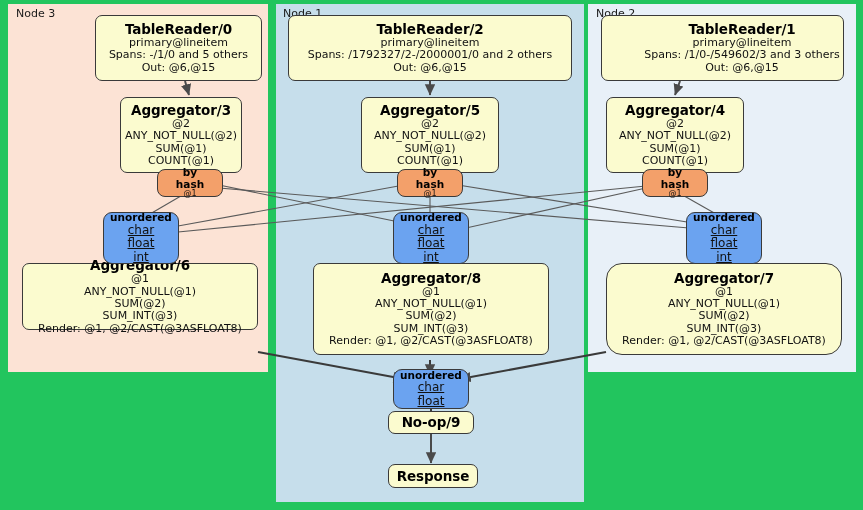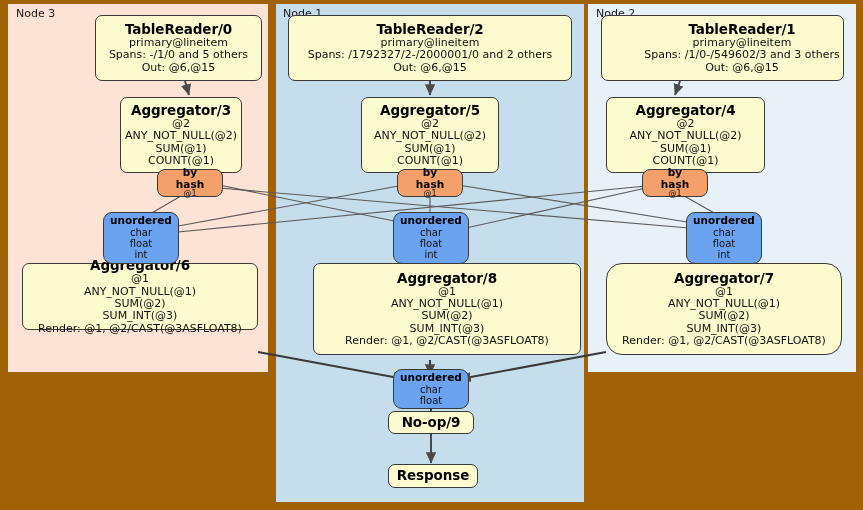--- a/index.html
+++ b/index.html
@@ -6,21 +6,21 @@
     margin: 0;
     padding: 0;
     background: #ffffff;
     font-family: "DejaVu Sans", "Liberation Sans", sans-serif;
   }
   #stage {
     position: relative;
     width: 863px;
     height: 510px;
     overflow: hidden;
-    background: #a16207;
+    background: #22c55e;
   }
   .panel {
     position: absolute;
     box-sizing: border-box;
   }
   .panel-label {
     position: absolute;
     font-size: 11px;
     color: #1a1a1a;
     font-family: "DejaVu Sans", "Liberation Sans", sans-serif;
@@ -74,23 +74,24 @@
     font-weight: bold;
     font-size: 10.5px;
     color: #000;
   }
   .line {
     font-size: 11px;
     color: #111;
     white-space: nowrap;
   }
   .line-sm {
-    font-size: 10px;
+    font-size: 12px;
     color: #111;
     white-space: nowrap;
+    text-decoration: underline;
   }
   .line-xs {
     font-size: 8px;
     color: #111;
     white-space: nowrap;
   }
 </style>
 </head>
 <body>
 
@@ -196,51 +197,51 @@
     <div class="line-xs">@1</div>
   </div>
 
   <div class="node node-stream" style="left:393px; top:212px; width:76px; height:52px;">
     <div class="title-sm">unordered</div>
     <div class="line-sm">char</div>
     <div class="line-sm">float</div>
     <div class="line-sm">int</div>
   </div>
 
-  <div class="node node-proc" style="left:313px; top:263px; width:268px; height:92px;">
+  <div class="node node-proc" style="left:313px; top:263px; width:236px; height:92px;">
     <div class="title">Aggregator/8</div>
     <div class="line">@1</div>
     <div class="line">ANY_NOT_NULL(@1)</div>
     <div class="line">SUM(@2)</div>
     <div class="line">SUM_INT(@3)</div>
     <div class="line">Render: @1, @2/CAST(@3ASFLOAT8)</div>
   </div>
 
   <div class="node node-stream" style="left:393px; top:369px; width:76px; height:40px;">
     <div class="title-sm">unordered</div>
     <div class="line-sm">char</div>
     <div class="line-sm">float</div>
   </div>
 
   <div class="node node-proc" style="left:388px; top:411px; width:86px; height:23px;">
     <div class="title">No-op/9</div>
   </div>
 
-  <div class="node node-proc" style="left:388px; top:464px; width:90px; height:24px;">
+  <div class="node node-proc" style="left:388px; top:464px; width:90px; height:24px;justify-content:flex-end;">
     <div class="title">Response</div>
   </div>
 
   <div class="node node-proc" style="left:601px; top:15px; width:243px; height:66px;padding-left:45px;">
     <div class="title">TableReader/1</div>
     <div class="line">primary@lineitem</div>
     <div class="line">Spans: /1/0-/549602/3 and 3 others</div>
     <div class="line">Out: @6,@15</div>
   </div>
 
-  <div class="node node-proc" style="left:606px; top:97px; width:159px; height:76px;">
+  <div class="node node-proc" style="left:606px; top:97px; width:138px; height:76px;">
     <div class="title">Aggregator/4</div>
     <div class="line">@2</div>
     <div class="line">ANY_NOT_NULL(@2)</div>
     <div class="line">SUM(@1)</div>
     <div class="line">COUNT(@1)</div>
   </div>
 
   <div class="node node-router" style="left:642px; top:169px; width:66px; height:28px;">
     <div class="title-sm">by hash</div>
     <div class="line-xs">@1</div>

